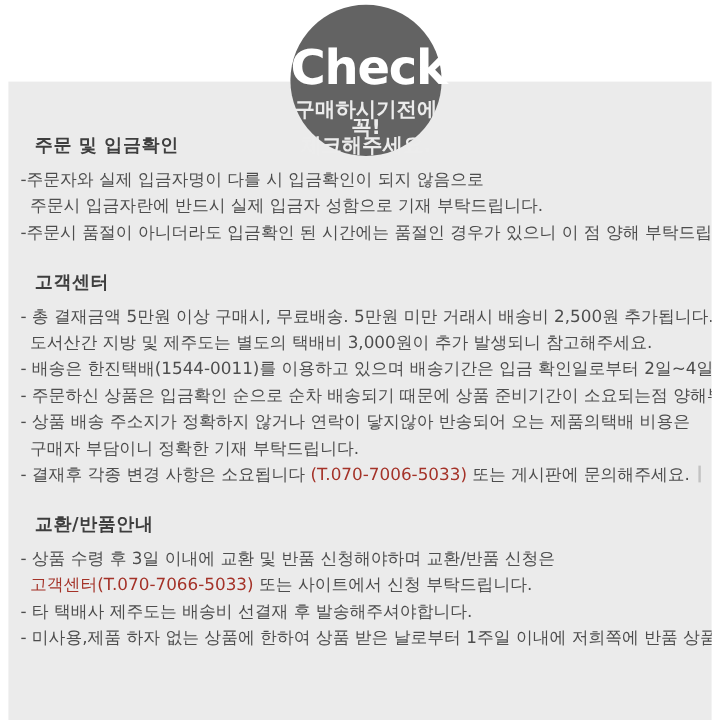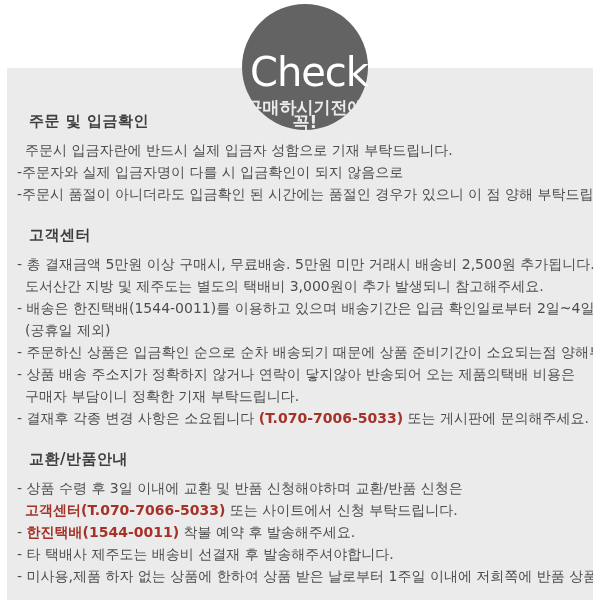--- a/index.html
+++ b/index.html
@@ -22,23 +22,23 @@
   .badge {
     position: absolute;
     left: 242px; top: 4px;
     width: 126px; height: 126px;
     border-radius: 50%;
     background: #636363;
     text-align: center;
     z-index: 2;
   }
   .badge-title {
-    margin-top: 48px;
+    margin-top: 33px;
     font-size: 40px;
-    font-weight: normal;
+    font-weight: bold;
     color: #ffffff;
     line-height: 1;
     letter-spacing: -1px;
     text-align: right;
   }
   .badge-sub {
     margin-top: 8px;
     font-size: 17px;
     font-weight: bold;
     color: #ececec;
@@ -63,21 +63,21 @@
   }
   .section + .section { margin-top: 21px; }
   .line {
     font-size: 14px;
     color: #4d4d4d;
     line-height: 22px;
     padding-left: 4px;
     white-space: nowrap;
   }
   .line.indent { padding-left: 12px; }
-  .seg-red { color: #a43228; font-weight: bold; margin-top: 16px; }
+  .seg-red { color: #a43228; font-weight: normal; margin-top: 16px; }
   .caret {
     display: inline-block;
     width: 2px; height: 14px;
     background: #c2c2c2;
     margin-left: 7px;
     vertical-align: -2px;
   }
 </style>
 </head>
 <body>
@@ -90,38 +90,36 @@
     <div class="badge-title">Check</div>
     <div class="badge-sub">
       <span>구매하시기전에 꼭!</span><br>
       <span>체크해주세요.</span>
     </div>
   </div>
 
   <div class="content" id="sections">
       <div class="section">
         <h2>주문 및 입금확인</h2>
+        <div class="line"><span>-주문자와 실제 입금자명이 다를 시 입금확인이 되지 않음으로</span></div>
         <div class="line indent"><span>주문시 입금자란에 반드시 실제 입금자 성함으로 기재 부탁드립니다.</span></div>
-        <div class="line"><span>-주문자와 실제 입금자명이 다를 시 입금확인이 되지 않음으로</span></div>
         <div class="line"><span>-주문시 품절이 아니더라도 입금확인 된 시간에는 품절인 경우가 있으니 이 점 양해 부탁드립니다</span></div>
       </div>
       <div class="section">
         <h2>고객센터</h2>
         <div class="line"><span>- 총 결재금액 5만원 이상 구매시, 무료배송. 5만원 미만 거래시 배송비 2,500원 추가됩니다.</span></div>
         <div class="line indent"><span>도서산간 지방 및 제주도는 별도의 택배비 3,000원이 추가 발생되니 참고해주세요.</span></div>
         <div class="line"><span>- 배송은 한진택배(1544-0011)를 이용하고 있으며 배송기간은 입금 확인일로부터 2일~4일 소요됩니다.</span></div>
-        <div class="line indent"><span>(공휴일 제외)</span></div>
         <div class="line"><span>- 주문하신 상품은 입금확인 순으로 순차 배송되기 때문에 상품 준비기간이 소요되는점 양해부탁드립니다.</span></div>
         <div class="line"><span>- 상품 배송 주소지가 정확하지 않거나 연락이 닿지않아 반송되어 오는 제품의택배 비용은</span></div>
         <div class="line indent"><span>구매자 부담이니 정확한 기재 부탁드립니다.</span></div>
         <div class="line"><span>- 결재후 각종 변경 사항은 소요됩니다 </span><span class="seg-red">(T.070-7006-5033)</span><span> 또는 게시판에 문의해주세요.</span><span class="caret"></span></div>
       </div>
       <div class="section">
         <h2>교환/반품안내</h2>
         <div class="line"><span>- 상품 수령 후 3일 이내에 교환 및 반품 신청해야하며 교환/반품 신청은</span></div>
         <div class="line indent"><span class="seg-red">고객센터(T.070-7066-5033)</span><span> 또는 사이트에서 신청 부탁드립니다.</span></div>
-        <div class="line"><span>- </span><span class="seg-red">한진택배(1544-0011)</span><span> 착불 예약 후 발송해주세요.</span></div>
         <div class="line"><span>- 타 택배사 제주도는 배송비 선결재 후 발송해주셔야합니다.</span></div>
         <div class="line"><span>- 미사용,제품 하자 없는 상품에 한하여 상품 받은 날로부터 1주일 이내에 저희쪽에 반품 상품</span></div>
       </div>
     </div>
 
 </div>
 
 </body></html>

